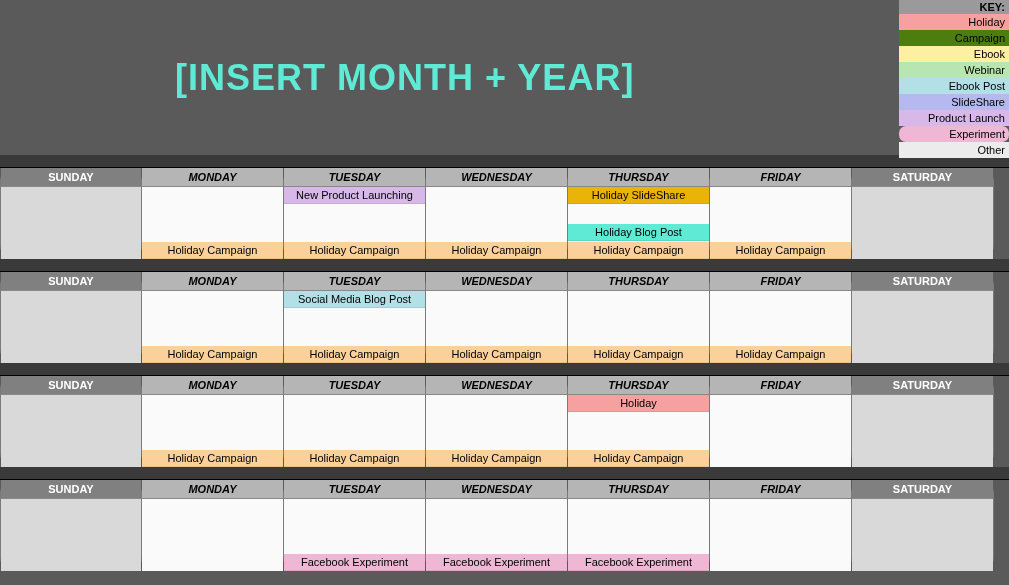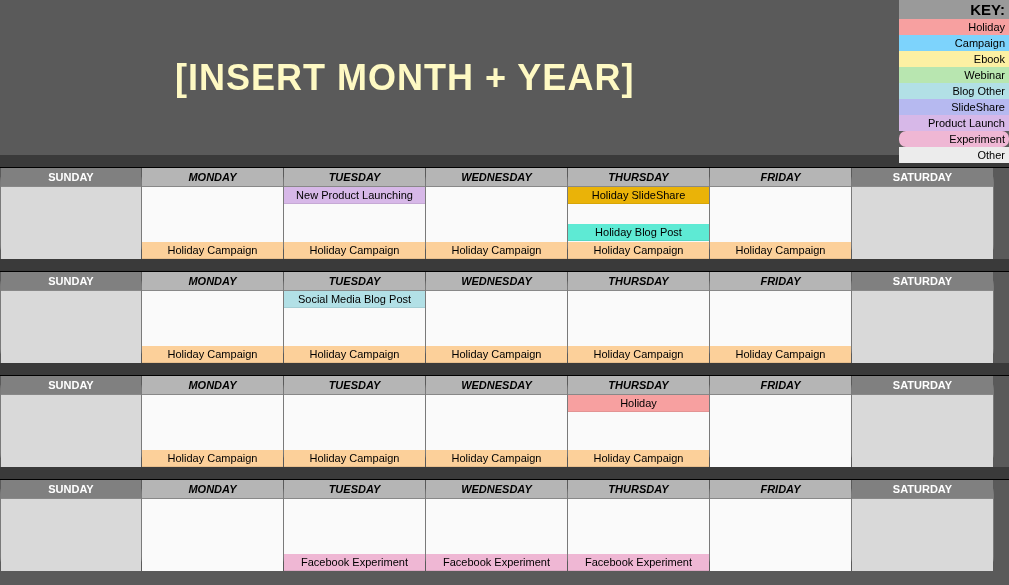--- a/index.html
+++ b/index.html
@@ -14,36 +14,36 @@
     height: 155px;
     background: #5a5a5a;
   }
   .title-area {
     flex: 1;
     display: flex;
     align-items: center;
     padding-left: 175px;
   }
   .title {
-    color: #fef9c3;
+    color: #5eead4;
     font-size: 36px;
     font-weight: bold;
     letter-spacing: 1px;
   }
   .key-panel {
     width: 110px;
     background: #5a5a5a;
   }
   .key-header {
     background: #9a9a9a;
     color: #000;
     font-weight: bold;
     text-align: right;
     padding: 1px 4px 1px 2px;
-    font-size: 15px;
+    font-size: 11px;
   }
   .key-item {
     text-align: right;
     padding: 1px 4px 1px 2px;
     font-size: 11px;
     color: #000;
     line-height: 14px;
   }
   .spacer {
     height: 12px;
@@ -94,24 +94,24 @@
 <body>
 
 <div class="header">
   <div class="title-area">
     <div class="title">[INSERT MONTH + YEAR]</div>
   </div>
   <div class="key-panel">
     <div class="key-header">KEY:</div>
     <div id="key-items">
         <div class="key-item" style="background: rgb(247, 160, 160);">Holiday</div>
-        <div class="key-item" style="background: #7dd3fc;">Campaign</div>
+        <div class="key-item" style="background: #4d7c0f;">Campaign</div>
         <div class="key-item" style="background: rgb(253, 240, 163);">Ebook</div>
         <div class="key-item" style="background: rgb(184, 230, 176);">Webinar</div>
-        <div class="key-item" style="background: rgb(178, 224, 230);">Blog Other</div>
+        <div class="key-item" style="background: rgb(178, 224, 230);">Ebook Post</div>
         <div class="key-item" style="background: rgb(182, 185, 240);">SlideShare</div>
         <div class="key-item" style="background: rgb(215, 184, 232);">Product Launch</div>
         <div class="key-item" style="background: rgb(239, 183, 212); border-radius: 7px;">Experiment</div>
         <div class="key-item" style="background: rgb(236, 236, 236);">Other</div>
       </div>
   </div>
 </div>
 
 <div id="weeks-container">
     <div class="spacer"></div>

